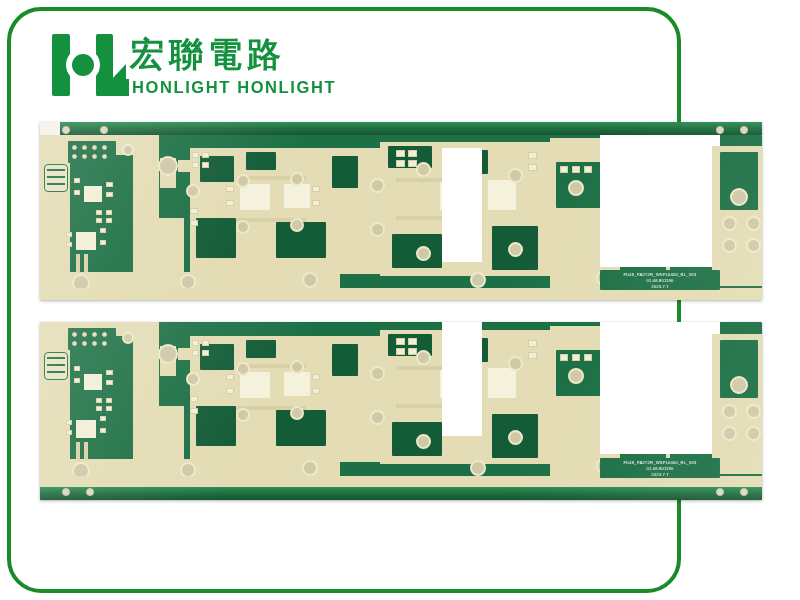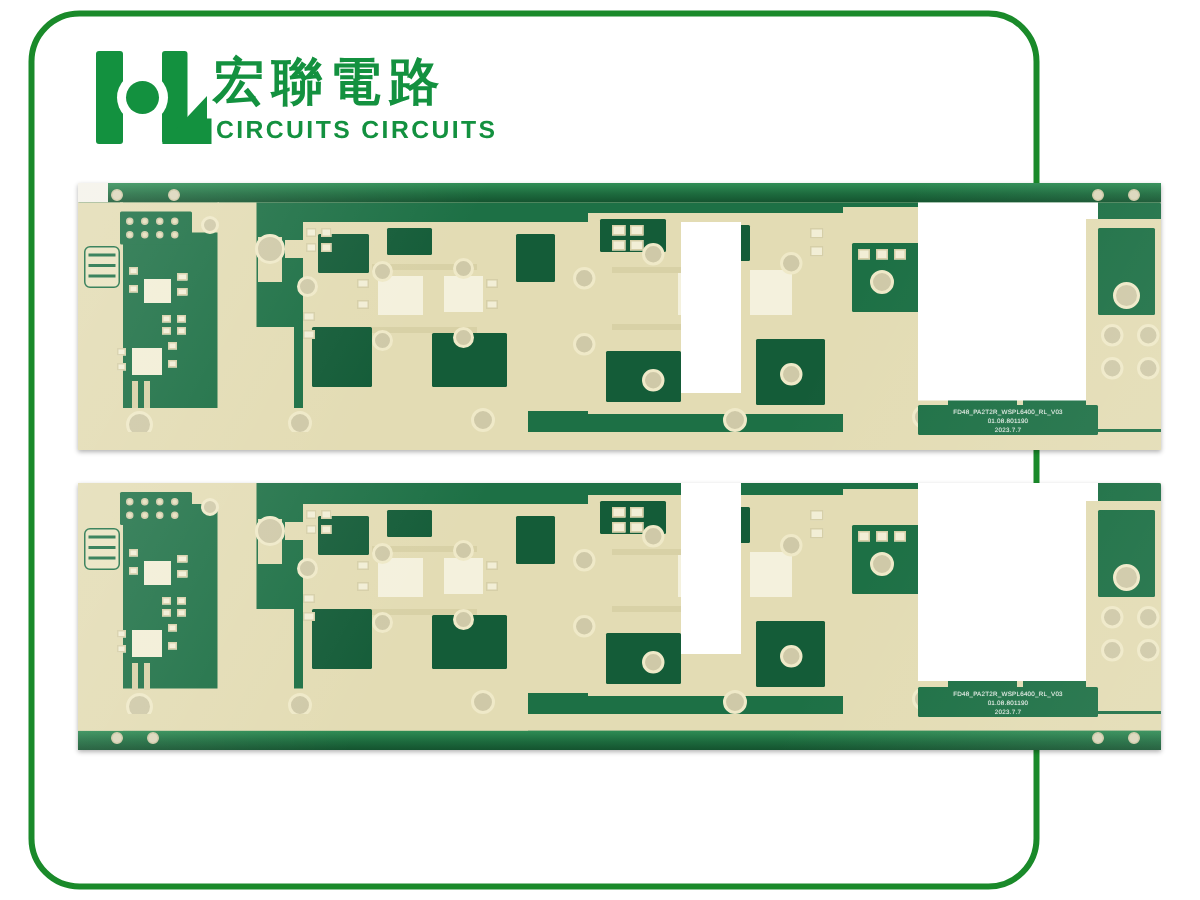--- a/index.html
+++ b/index.html
@@ -3,21 +3,21 @@
 <meta charset="utf-8">
 <title>PCB Product Photo</title>
 <style>
   html,body{margin:0;padding:0;background:#ffffff;}
   body{
     width:800px;height:600px;overflow:hidden;
     font-family:"Liberation Sans", sans-serif;
     position:relative;
   }
   #stage{
-    position:absolute;inset:0;width:688px;height:600px;background:#fff;margin-left:12px;
+    position:absolute;inset:0;width:688px;height:600px;background:#fff;
   }
   
   #frame{
     position:absolute;left:7px;top:7px;right:7px;bottom:7px;
     border:4px solid #1a8a2a;border-radius:34px;
     box-sizing:border-box;pointer-events:none;
   }
   
   #logo{
     position:absolute;left:52px;top:34px;width:250px;height:70px;
@@ -133,21 +133,21 @@
     <div class="mono">
       <div class="m-bar m-left"></div>
       <div class="m-bar m-mid"></div>
       <div class="m-bar m-right"></div>
       <div class="m-tri"></div>
       <div class="m-hole"></div>
       <div class="m-dot"></div>
     </div>
     <div id="cn">宏聯電路</div>
     <div id="en-tick"></div>
-    <div id="en">CIRCUITS CIRCUITS</div>
+    <div id="en">HONLIGHT HONLIGHT</div>
   </div>
 
   <div class="board" id="board-top">
 
     <div class="rail top"></div>
     <div class="corner-notch"></div>
     <div class="rail-hole" style="left:22px;"></div>
     <div class="rail-hole" style="left:60px;"></div>
     <div class="rail-hole" style="left:676px;"></div>
     <div class="rail-hole" style="left:700px;"></div>

